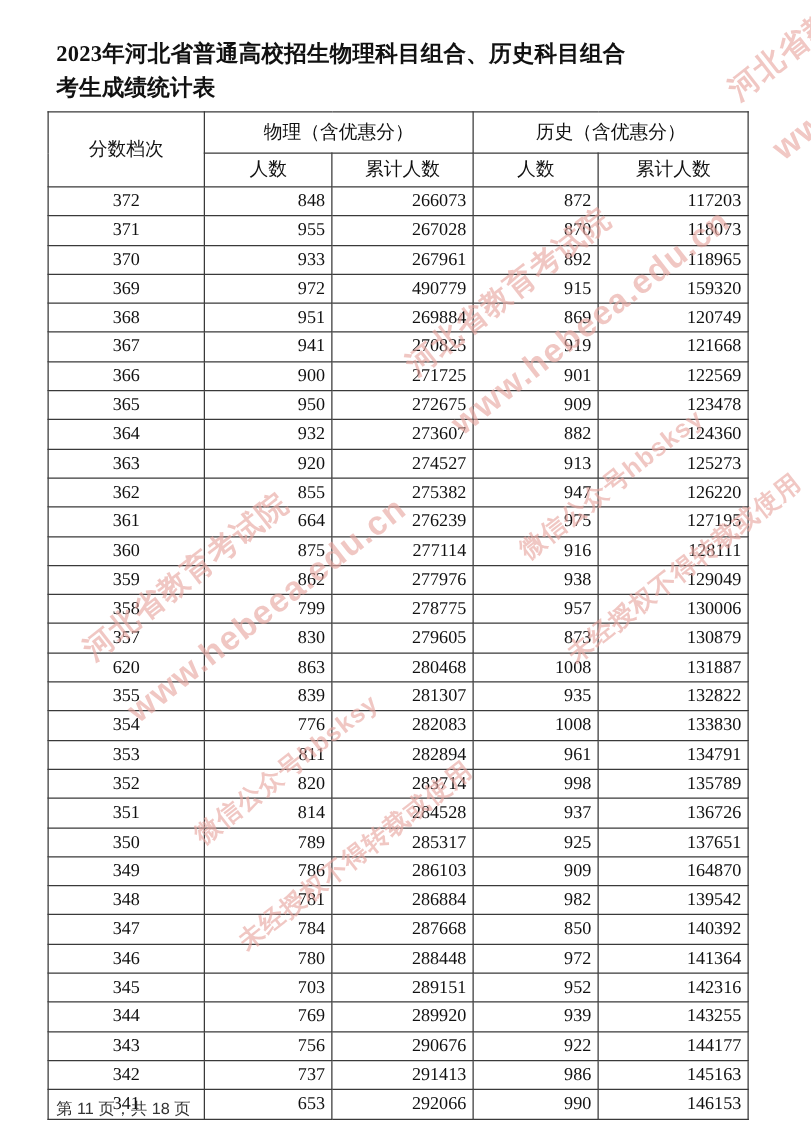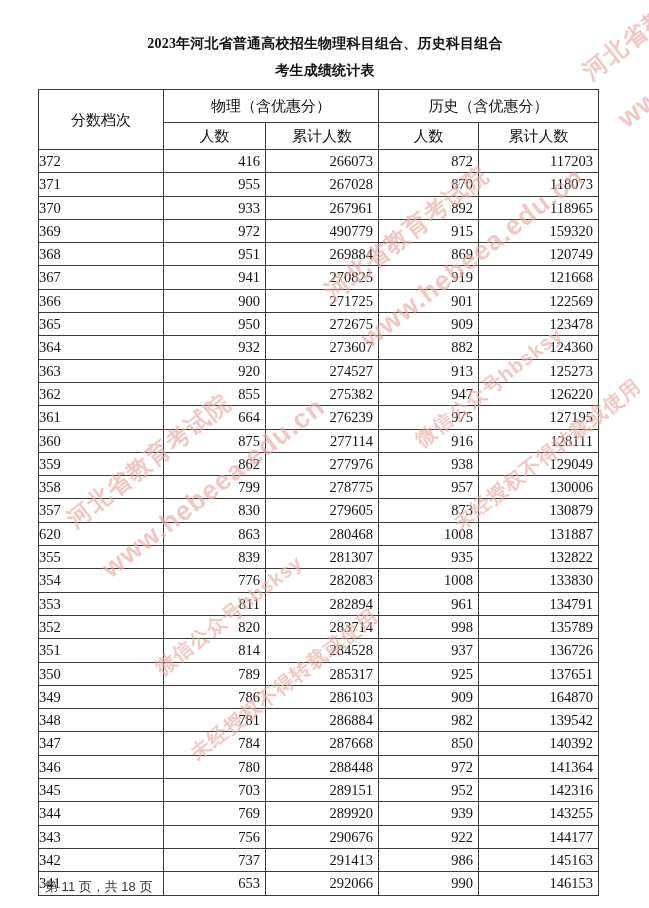--- a/index.html
+++ b/index.html
@@ -46,22 +46,22 @@
     z-index: 1;
     width: 649px;
     height: 908px;
   }
 
   #doc-title {
     position: absolute;
     left: 45px;
     top: 30px;
     width: 560px;
-    text-align: center;
-    font-size: 14px;
+    text-align: left;
+    font-size: 18px;
     font-weight: 700;
     line-height: 27px;
     letter-spacing: .2px;
   }
   #doc-title .line2 { display: block; font-family: Liberation Serif, serif; }
 
   #score-table-wrap {
     position: absolute;
     left: 38px;
     top: 89px;
@@ -99,20 +99,21 @@
   }
   thead th.rowspan2 {
     height: 58px;
     line-height: 58px;
   }
   thead th.sub {
     height: 26px;
     line-height: 26px;
   }
   table.score-table td.score {
+    text-align: center;
   }
   table.score-table td.num {
     text-align: right;
     padding-right: 5px;
   }
 
   #page-footer {
     position: absolute;
     left: 45px;
     top: 878px;
@@ -168,21 +169,21 @@
         <tr>
           <th class="sub">人数</th>
           <th class="sub">累计人数</th>
           <th class="sub">人数</th>
           <th class="sub">累计人数</th>
         </tr>
       </thead>
       <tbody id="table-body">
           <tr>
             <td class="score">372</td>
-            <td class="num">416</td>
+            <td class="num">848</td>
             <td class="num">266073</td>
             <td class="num">872</td>
             <td class="num">117203</td>
           </tr>
           <tr>
             <td class="score">371</td>
             <td class="num">955</td>
             <td class="num">267028</td>
             <td class="num">870</td>
             <td class="num">118073</td>

